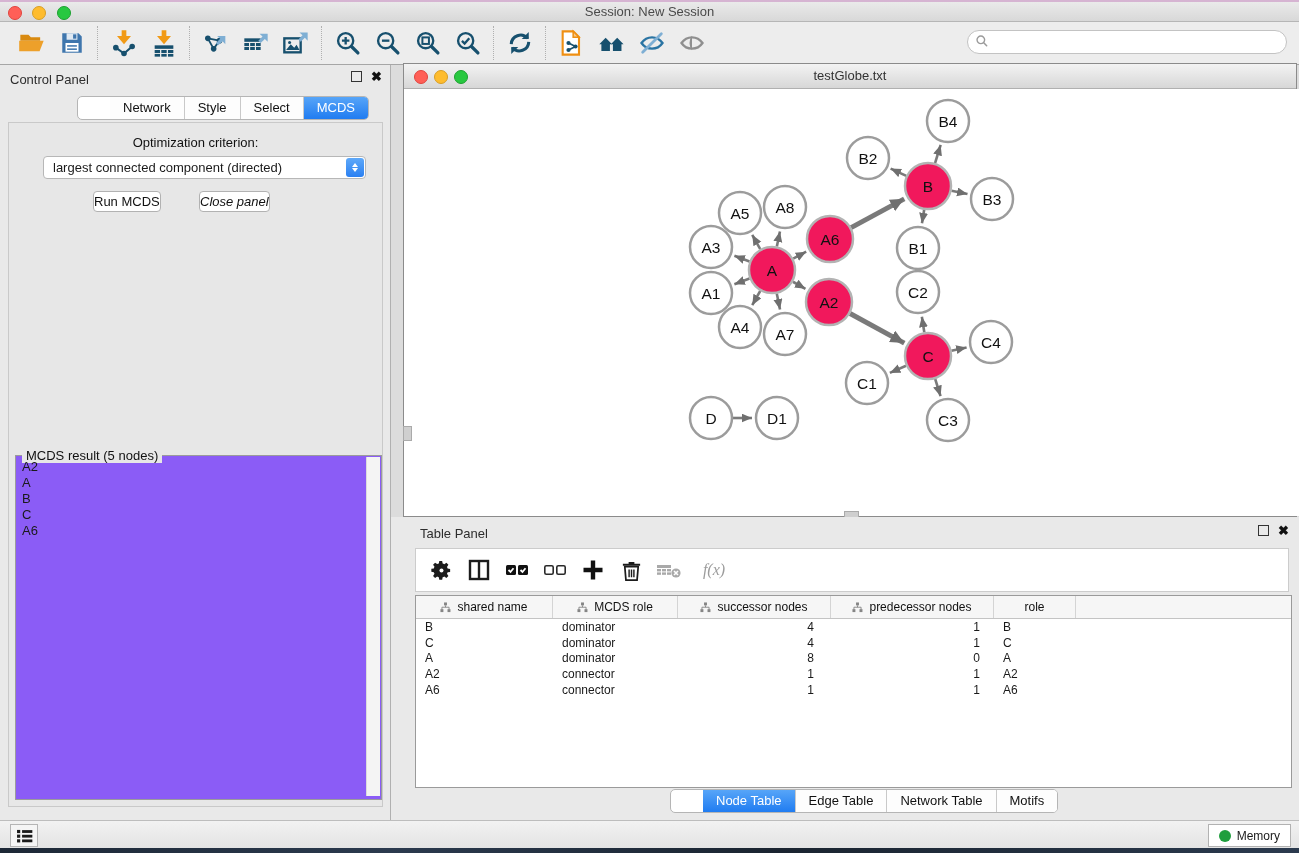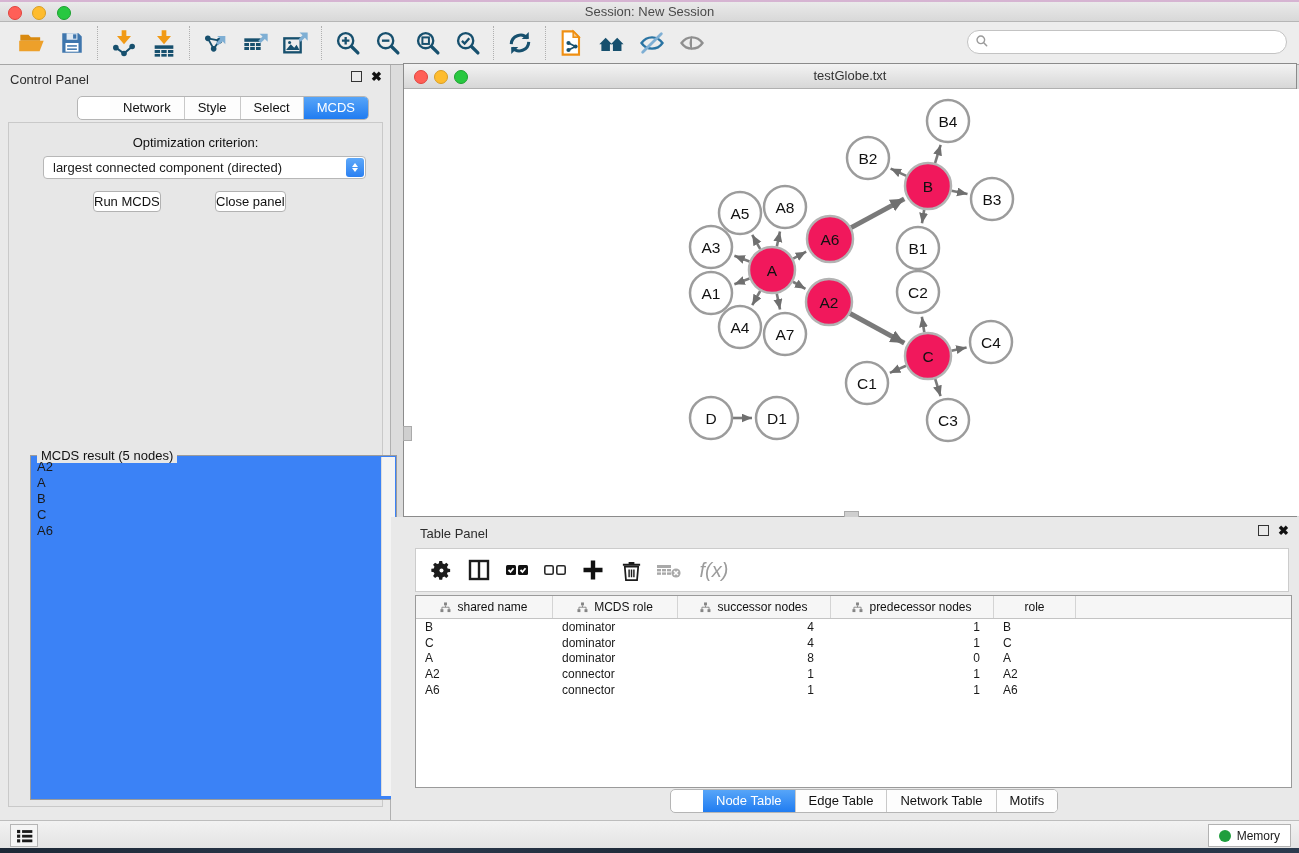--- a/index.html
+++ b/index.html
@@ -54,23 +54,23 @@
     padding-left:9px;cursor:default;}
   #opt-stepper{position:absolute;right:1px;top:1px;width:18px;height:19px;border-radius:3px;
     background:linear-gradient(#5fa9f9,#2a80f2);display:flex;flex-direction:column;
     align-items:center;justify-content:center;gap:1px;}
   .chev{width:0;height:0;border-left:3.5px solid transparent;border-right:3.5px solid transparent;}
   .chev.up{border-bottom:4px solid #fff;}
   .chev.down{border-top:4px solid #fff;}
   .mac-btn{background:#fff;border:1px solid #b2b2b2;border-radius:4px;height:21px;
     font-size:13px;padding:0 0;color:#111;font-family:"Liberation Sans",sans-serif;cursor:default;}
   #run-btn{position:absolute;left:84px;top:68px;}
-  #close-btn{position:absolute;left:206px;top:68px;}
-
-  #result-box{left:21px;top:332px;width:365px;height:343px;background:#3b82f6;border:1px solid #9b9b9b;}
+  #close-btn{position:absolute;left:190px;top:68px;font-style:italic;}
+
+  #result-box{left:6px;top:332px;width:365px;height:343px;background:#8b5cf6;border:1px solid #9b9b9b;}
   #result-legend{position:absolute;left:6px;top:-8px;background:#e7e7e7;padding:0 4px;
     font-size:13px;color:#111;}
   #result-list{position:absolute;left:0;top:3px;width:348px;}
   .result-item{font-size:13px;line-height:16px;padding-left:6px;}
   #result-scroll{position:absolute;right:1px;top:1px;width:13px;height:339px;
     background:#f4f4f4;border-left:1px solid #dcdcdc;}
 
   
   #net-window{left:403px;top:63px;width:894px;height:454px;background:#ec4899;
     border:1px solid #8b8b8b;box-sizing:border-box;}
@@ -83,21 +83,21 @@
   .edge-handle-left{left:-1px;top:362px;width:7px;height:13px;background:#cfcfcf;border:1px solid #aaa;}
   .edge-handle-bottom{left:440px;top:447px;width:13px;height:6px;background:#cfcfcf;border:1px solid #aaa;}
   #net-grip{right:2px;bottom:2px;width:10px;height:10px;}
 
   
   #table-panel{left:391px;top:517px;width:908px;height:303px;background:#e9e9e9;}
   #tp-title{left:29px;top:9px;font-size:13px;color:#2d2d2d;}
   #tp-toolbar{left:24px;top:31px;width:874px;height:44px;background:#fff;
     border:1px solid #cccccc;display:flex;align-items:center;padding-left:8px;box-sizing:border-box;gap:4px;}
   .tpicon{width:34px;height:34px;display:flex;align-items:center;justify-content:center;}
-  .fx{font-family:Liberation Sans, sans-serif;font-style:italic;font-size:20px;color:#9c9c9c;}
+  .fx{font-family:Liberation Serif, serif;font-style:italic;font-size:16px;color:#9c9c9c;}
 
   #tp-table{left:24px;top:78px;width:875px;height:191px;background:#fff;
     border:1px solid #9a9a9a;overflow:hidden;}
   #tp-head{display:flex;height:22px;background:#f6f6f6;border-bottom:1px solid #c4c4c4;}
   .th{display:flex;align-items:center;justify-content:center;gap:6px;font-size:12px;
     color:#111;border-right:1px solid #d4d4d4;box-sizing:border-box;height:22px;}
   .th:last-child{}
   .tr{display:flex;height:15.8px;align-items:center;}
   .td{font-size:12px;box-sizing:border-box;white-space:nowrap;}
   .c0{width:137px;padding-left:9px;}

